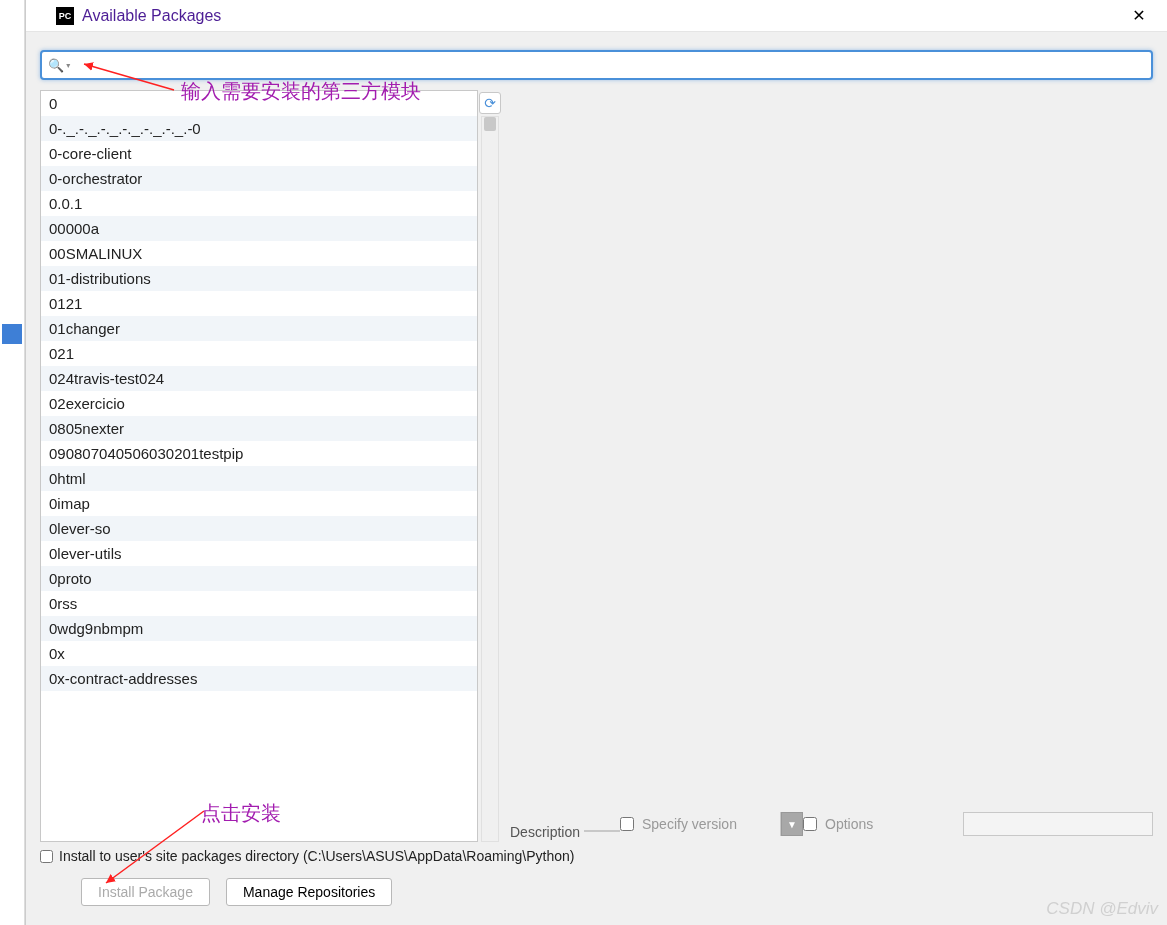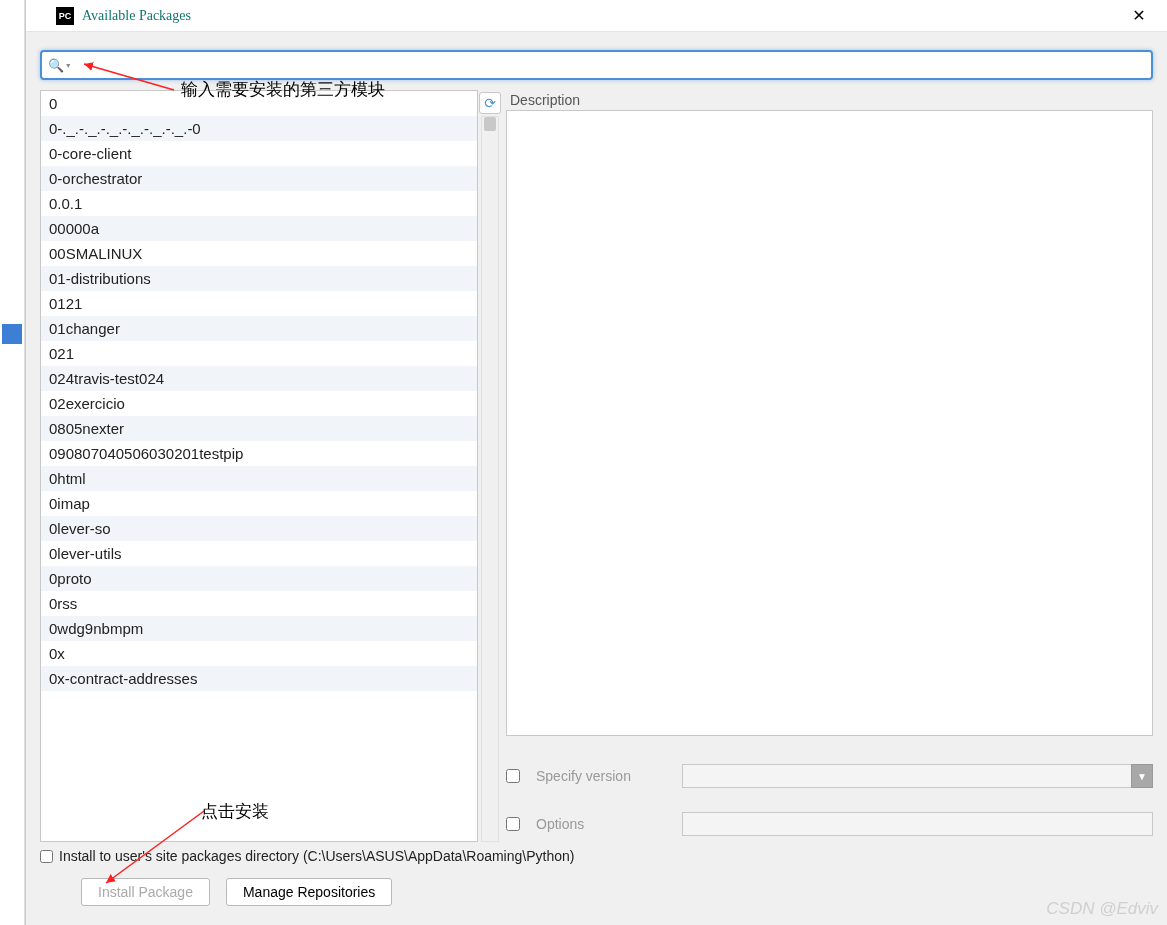--- a/index.html
+++ b/index.html
@@ -32,21 +32,21 @@
     }
     .titlebar-left { display: flex; align-items: center; gap: 8px; padding-left: 22px; }
     .app-icon {
       width: 18px; height: 18px;
       background: #000;
       color: #fff;
       font-size: 9px;
       font-weight: bold;
       display: flex; align-items: center; justify-content: center;
     }
-    .title-text { font-size: 14px; color: #0f766e; font-family: Liberation Serif, serif; }
+    .title-text { font-size: 16px; color: #4c1d95; }
     .close-btn {
       width: 40px; height: 28px;
       display: flex; align-items: center; justify-content: center;
       font-size: 16px; cursor: pointer;
     }
     .search-wrap {
       padding: 18px 14px 10px 14px;
       background: #f0f0f0;
     }
     .search-box {
@@ -130,37 +130,38 @@
       border-radius: 3px;
       background: #fff;
       display: flex; align-items: center; justify-content: center;
       cursor: pointer;
       color: #4a90d9;
       font-size: 14px;
     }
     .right-col {
       flex: 1;
       display: flex;
-      flex-direction: column;
+      flex-direction: row;
+      align-items: flex-end;
     }
     .desc-label {
       font-size: 14px;
       color: #555;
       padding: 2px 4px;
     }
     .desc-box {
       flex: 1;
       background: #fff;
       border: 1px solid #c8c8c8;
       margin-bottom: 10px;
     }
     .opt-row {
       display: flex;
       align-items: center;
-      gap: 16px;
+      gap: 8px;
       margin-bottom: 6px;
       margin-top: 18px;
     }
     .opt-row input[type="checkbox"] {
       width: 14px; height: 14px;
     }
     .opt-label {
       font-size: 14px;
       color: #999;
       flex: 0 0 130px;
@@ -206,22 +207,22 @@
       padding: 5px 16px;
       border: 1px solid #b8b8b8;
       border-radius: 3px;
       background: #fff;
       font-size: 14px;
       cursor: pointer;
     }
     .btn-disabled { color: #aaa; cursor: default; }
     .annotation {
       position: absolute;
-      color: #000000;
-      font-size: 17px;
+      color: #a21caf;
+      font-size: 20px;
       pointer-events: none;
       font-family: Liberation Mono, monospace;
     }
     .arrow {
       position: absolute;
       pointer-events: none;
     }
     .watermark {
       position: absolute;
       right: 9px; bottom: 6px;

